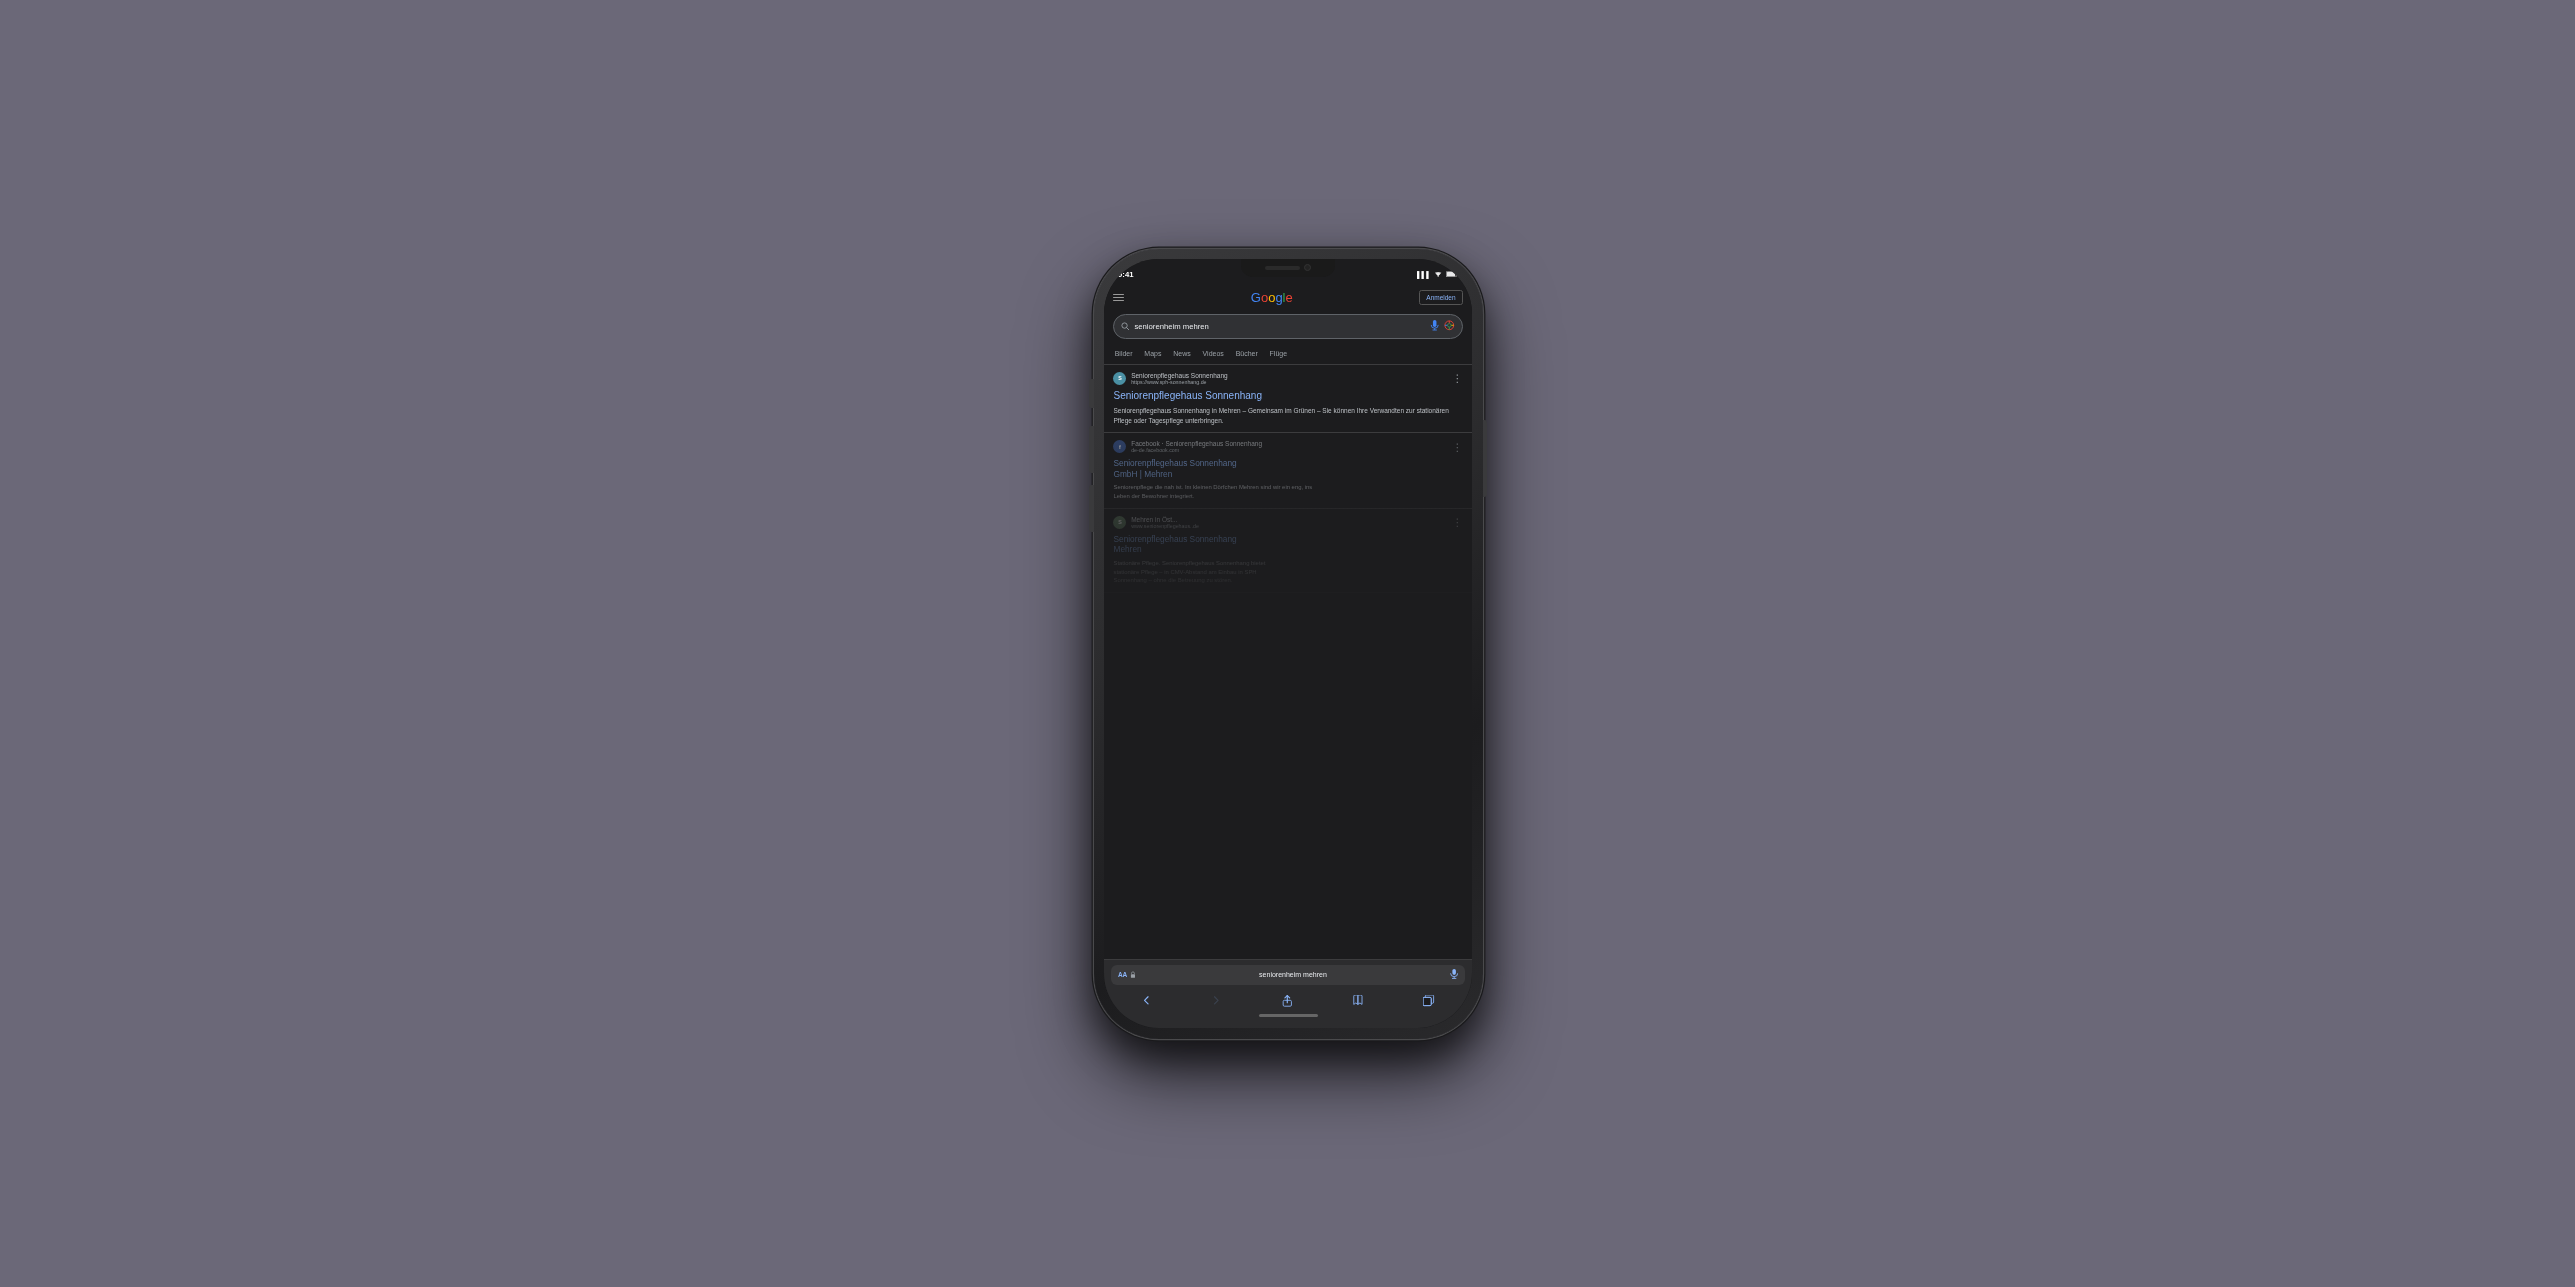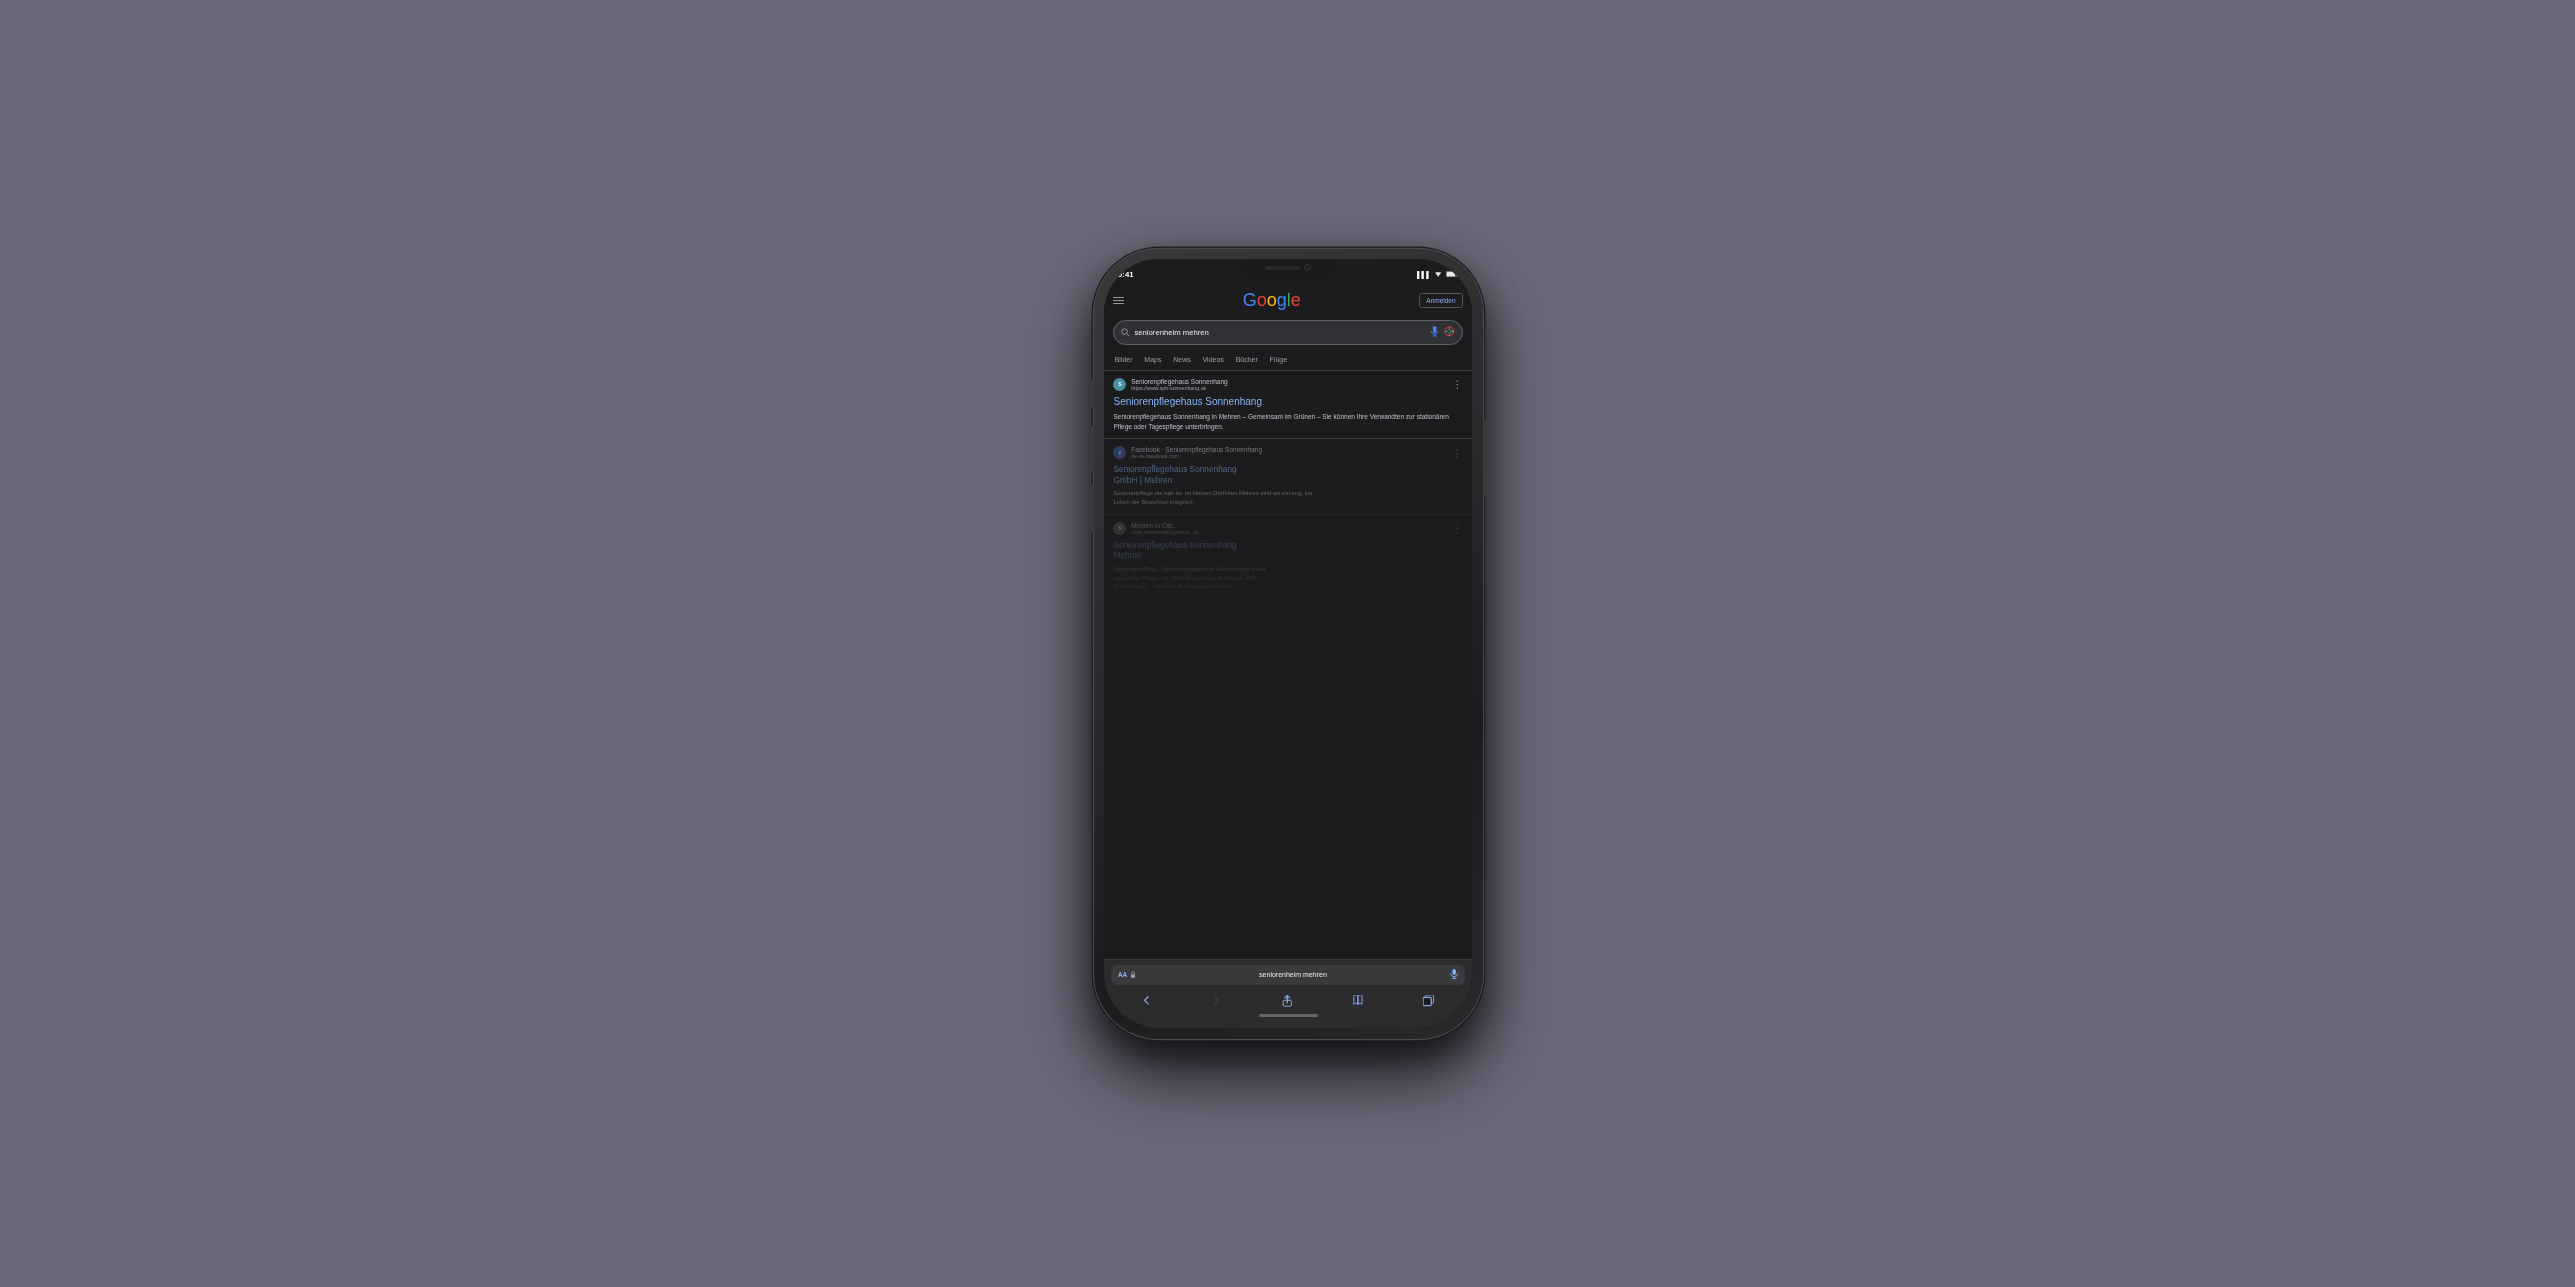--- a/index.html
+++ b/index.html
@@ -175,21 +175,21 @@
     }
 
     .hamburger-line {
       width: 10.6px;
       height: 1.2px;
       background: #999;
       border-radius: 0.6px;
     }
 
     .google-logo {
-      font-size: 18px;
+      font-size: 13px;
       font-weight: 400;
       color: #fff;
     }
     .g-blue { color: #4285f4; }
     .g-red { color: #ea4335; }
     .g-yellow { color: #fbbc05; }
     .g-green { color: #34a853; }
 
     .sign-in-btn {
       background: transparent;

